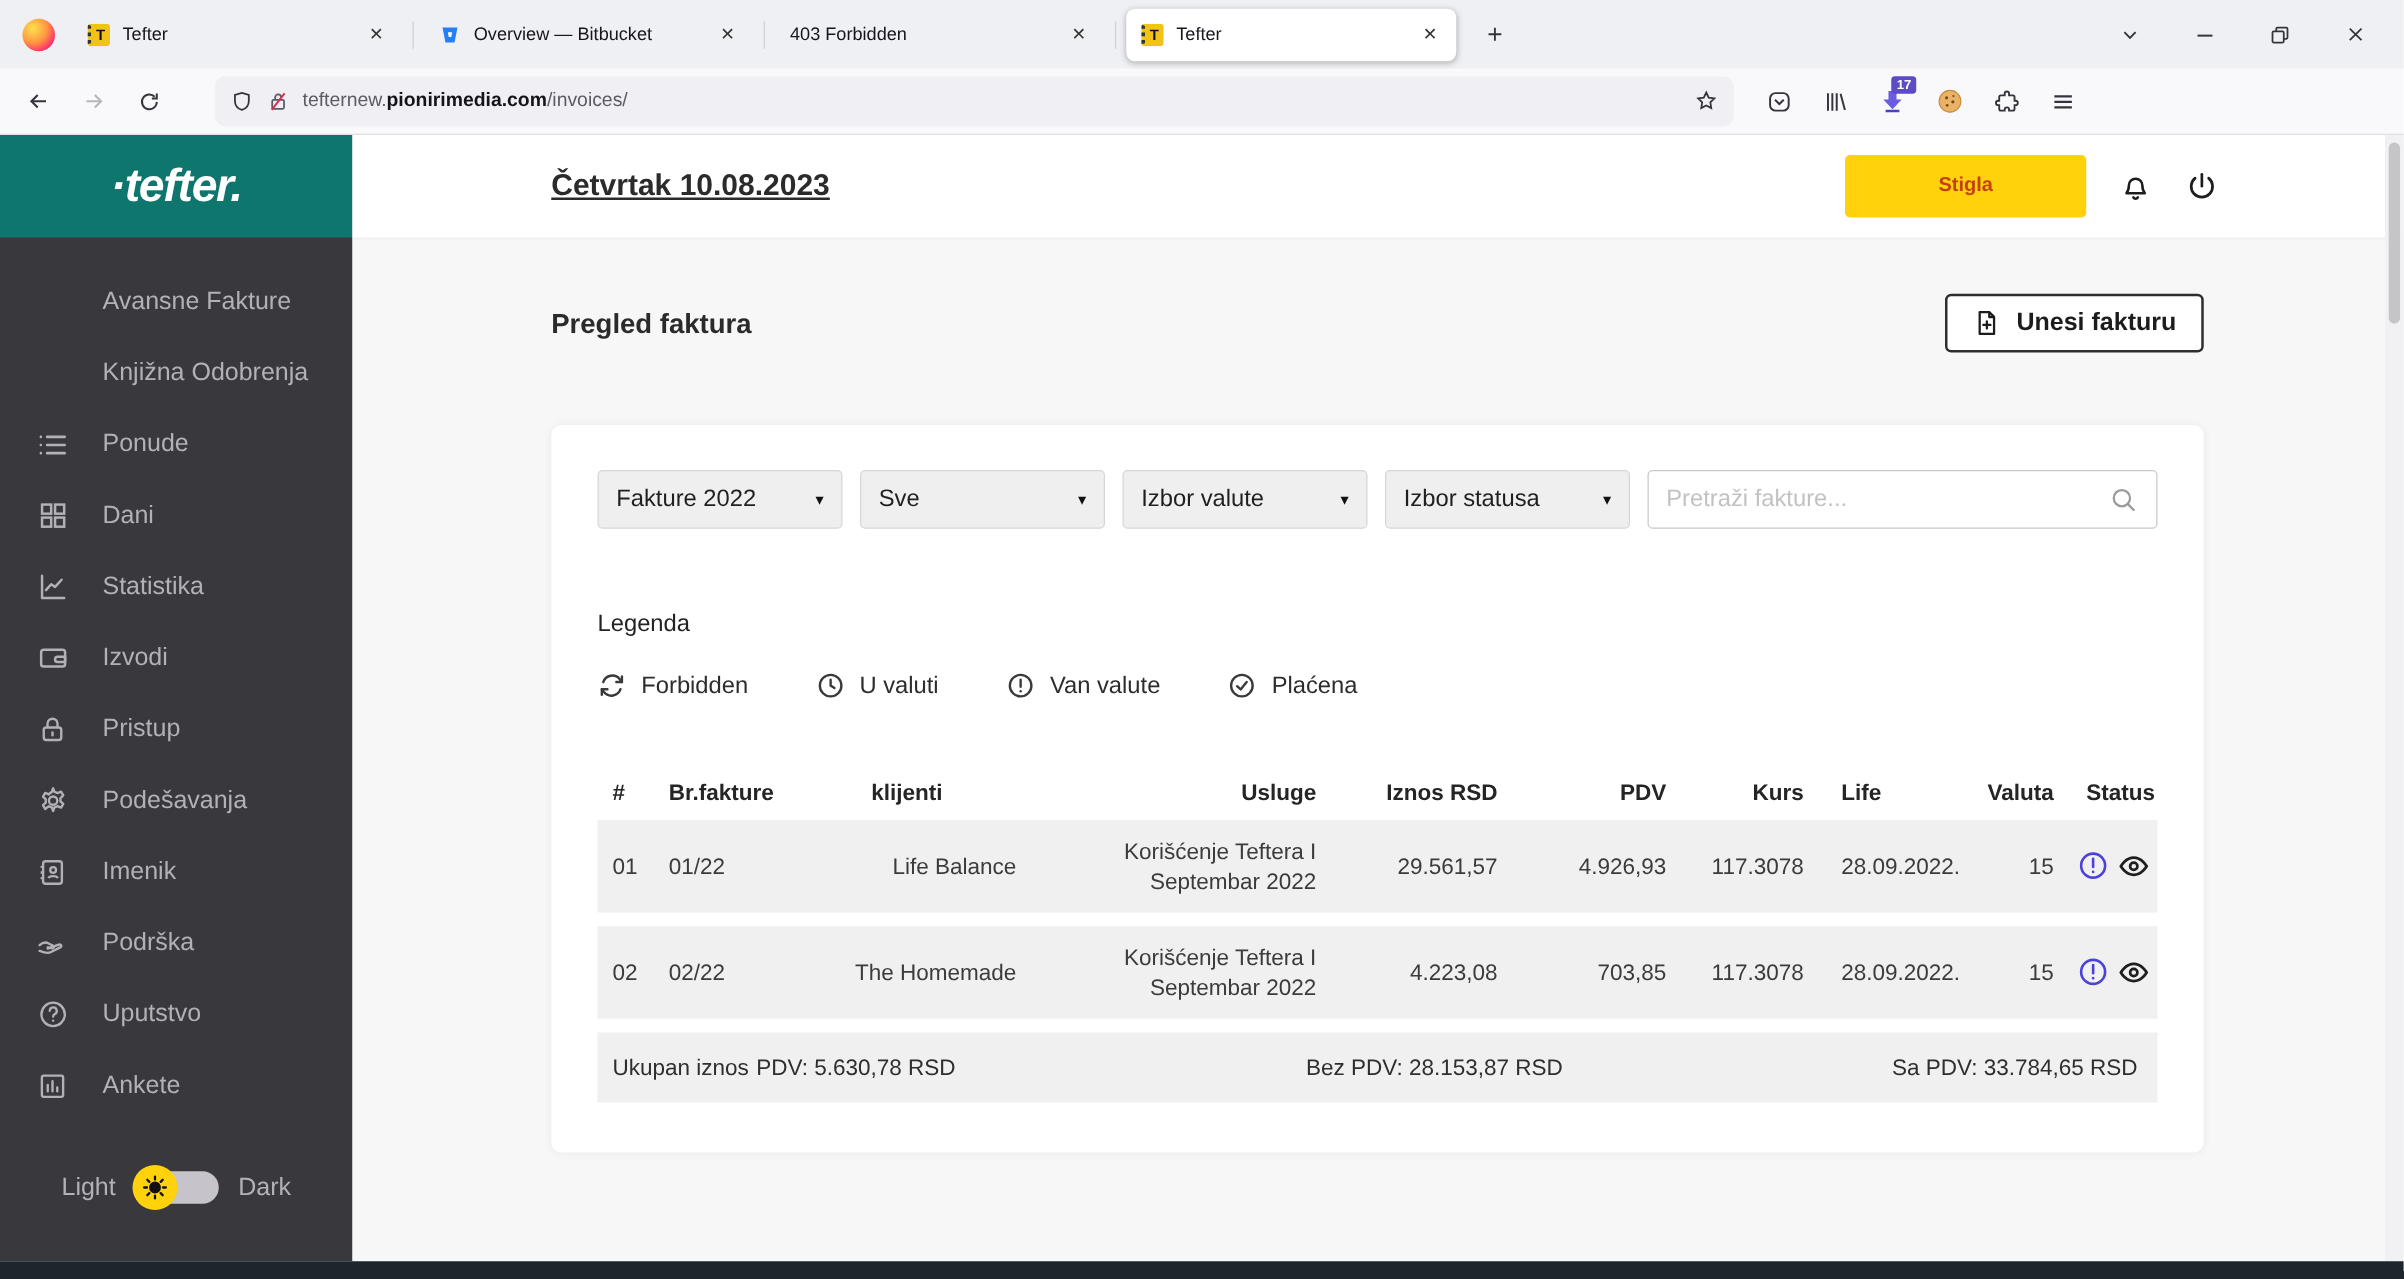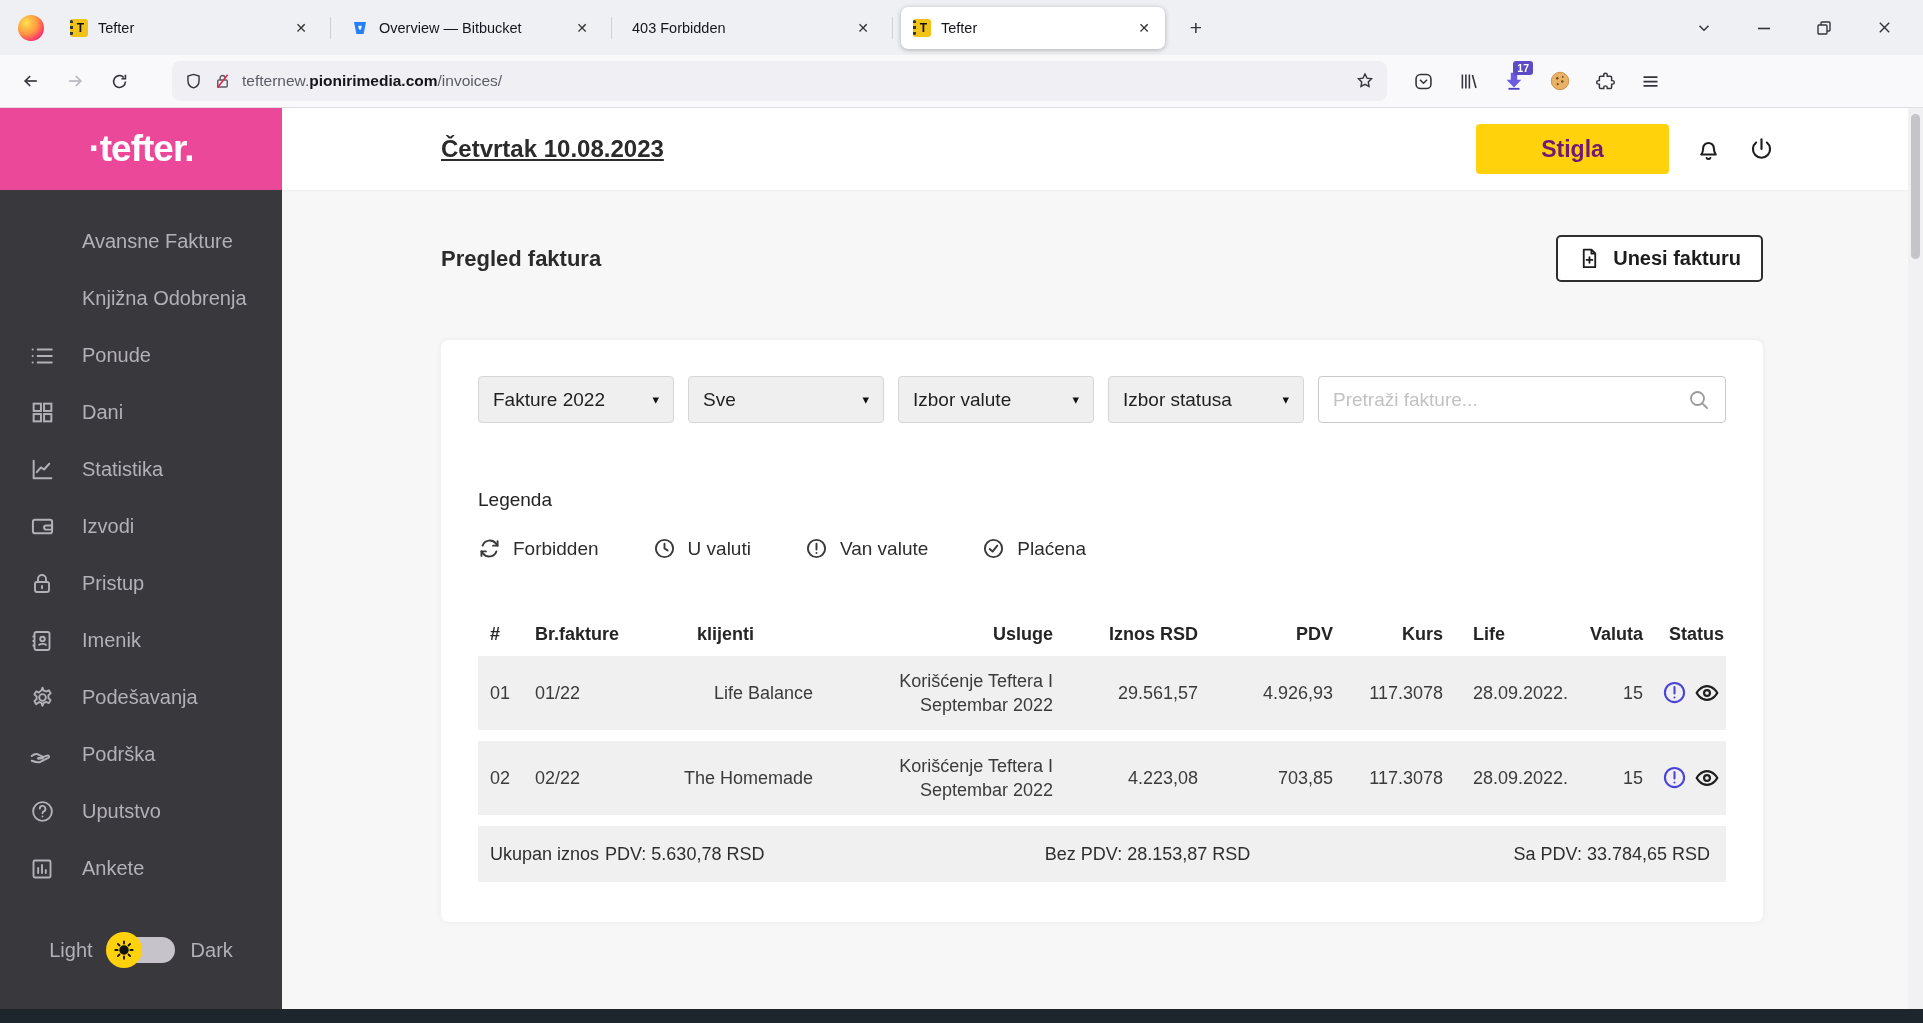--- a/index.html
+++ b/index.html
@@ -37,36 +37,36 @@
   .url-text { font-size:15.5px; color:#5b5b66; flex:1; white-space:nowrap; }
   .url-text b { color:#15141a; font-weight:bold; }
   .url-actions { display:flex; align-items:center; gap:24px; margin-left:26px; color:#35343c; }
   .ext-wrap { position:relative; }
   .ext-badge { position:absolute; top:-9px; right:-8px; background:#5b4bc4; color:#fff; font-size:10.5px;
     font-weight:bold; padding:1px 4px; border-radius:3px; }
 
   
   .page { display:flex; height:901px; }
   .sidebar { width:282px; background:#39383d; color:#b3b1b8; display:flex; flex-direction:column; flex:0 0 auto; }
-  .logo-block { height:82px; background:#ec4899; color:#fff; display:flex; align-items:center; justify-content:center;
-    font-size:37px; font-weight:bold; letter-spacing:-1px; }
+  .logo-block { height:82px; background:#0f766e; color:#fff; display:flex; align-items:center; justify-content:center;
+    font-size:37px; font-weight:bold; letter-spacing:-1px;font-style:italic; }
   .nav { padding-top:23px; }
   .nav-item { height:57px; display:flex; align-items:center; padding-left:28px; font-size:20px; gap:26px; cursor:pointer; }
   .nav-ico { width:28px; height:28px; display:flex; align-items:center; justify-content:center; flex:0 0 auto; }
   .theme-row { margin-top:auto; margin-bottom:46px; display:flex; align-items:center; justify-content:center; gap:16px; font-size:20px; }
   .track { width:66px; height:26px; border-radius:13px; background:#c6c4ca; position:relative; }
   .knob { position:absolute; left:-3px; top:-5px; width:36px; height:36px; border-radius:50%;
     background:#ffd20b; display:flex; align-items:center; justify-content:center; }
 
   .content { flex:1; background:#f7f7f8; display:flex; flex-direction:column; min-width:0; }
   .app-header { height:82px; background:#fff; display:flex; align-items:center; padding:0 148px 0 159px; box-shadow:0 1px 2px rgba(0,0,0,.04); }
   .date { font-size:24px; font-weight:bold; color:#2b2b2b;text-decoration:underline; }
   .header-right { margin-left:auto; display:flex; align-items:center; }
   .stigla { width:193px; height:50px; background:#ffd20b; border:none; border-radius:4px;
-    font-size:23px; font-weight:bold; color:#701a75; font-family:inherit; cursor:pointer; }
+    font-size:16px; font-weight:bold; color:#c2410c; font-family:inherit; cursor:pointer; }
   .hicon { margin-left:26px; color:#1d1d1d; cursor:pointer; }
 
   .main { padding:45px 160px 0 159px; }
   .title-row { display:flex; align-items:center; margin-bottom:58px; }
   .page-title { font-size:22px; font-weight:bold; color:#2b2b2b; }
   .add-btn { margin-left:auto; height:47px; background:#fff; border:2px solid #2e2e2e; border-radius:5px;
     display:flex; align-items:center; gap:12px; padding:0 20px; font-size:20px; font-weight:bold; color:#1c1c1c;
     font-family:inherit; cursor:pointer; }
 
   .card { background:#fff; border-radius:8px; box-shadow:0 0 7px rgba(0,0,0,.06); padding:36px 37px 40px; }
@@ -311,37 +311,37 @@
             <svg width="24" height="24" viewBox="0 0 24 24" fill="none" stroke="currentColor" stroke-width="1.9">
                 <rect x="5" y="10" width="14" height="10" rx="2"></rect>
                 <path d="M8 10V7a4 4 0 0 1 8 0v3"></path>
                 <path d="M12 14v2.2" stroke-linecap="round"></path>
               </svg>
           </span>
           <span>Pristup</span>
         </div>
         <div class="nav-item">
           <span class="nav-ico">
+            <svg width="25" height="25" viewBox="0 0 24 24" fill="none" stroke="currentColor" stroke-width="1.8" stroke-linejoin="round">
+                <circle cx="12" cy="12" r="3.2"></circle>
+                <path d="M12 2.5l1 2.8a7 7 0 0 1 2.3.95l2.8-1.15 1.7 2.9-2.2 2a7 7 0 0 1 0 2.5l2.2 2-1.7 2.9-2.8-1.15a7 7 0 0 1-2.3.95l-1 2.8h-0l-1-2.8a7 7 0 0 1-2.3-.95L5.9 18.4l-1.7-2.9 2.2-2a7 7 0 0 1 0-2.5l-2.2-2 1.7-2.9 2.8 1.15A7 7 0 0 1 11 5.3z"></path>
+              </svg>
+          </span>
+          <span>Podešavanja</span>
+        </div>
+        <div class="nav-item">
+          <span class="nav-ico">
             <svg width="24" height="24" viewBox="0 0 24 24" fill="none" stroke="currentColor" stroke-width="1.9">
                 <rect x="4.5" y="3" width="15" height="18" rx="2"></rect>
                 <path d="M2.5 7.5h2M2.5 12h2M2.5 16.5h2"></path>
                 <circle cx="12.5" cy="10" r="2.3"></circle>
                 <path d="M8.8 16.5c.6-2.2 6.8-2.2 7.4 0"></path>
               </svg>
           </span>
           <span>Imenik</span>
-        </div>
-        <div class="nav-item">
-          <span class="nav-ico">
-            <svg width="25" height="25" viewBox="0 0 24 24" fill="none" stroke="currentColor" stroke-width="1.8" stroke-linejoin="round">
-                <circle cx="12" cy="12" r="3.2"></circle>
-                <path d="M12 2.5l1 2.8a7 7 0 0 1 2.3.95l2.8-1.15 1.7 2.9-2.2 2a7 7 0 0 1 0 2.5l2.2 2-1.7 2.9-2.8-1.15a7 7 0 0 1-2.3.95l-1 2.8h-0l-1-2.8a7 7 0 0 1-2.3-.95L5.9 18.4l-1.7-2.9 2.2-2a7 7 0 0 1 0-2.5l-2.2-2 1.7-2.9 2.8 1.15A7 7 0 0 1 11 5.3z"></path>
-              </svg>
-          </span>
-          <span>Podešavanja</span>
         </div>
         <div class="nav-item">
           <span class="nav-ico">
             <svg width="26" height="26" viewBox="0 0 24 24" fill="none" stroke="currentColor" stroke-width="1.8" stroke-linecap="round" stroke-linejoin="round">
                 <path d="M2.5 13c2.5-2.2 4.5-2.4 6.7-1.2l3.3 1.7c1 .6.4 2-.7 1.8l-3.3-.6"></path>
                 <path d="M8.5 15.5l8.2-2.9c1.6-.5 2.4 1.3 1 2.1l-7.2 3.6c-1.6.8-3.6.7-8-1"></path>
               </svg>
           </span>
           <span>Podrška</span>
         </div>

